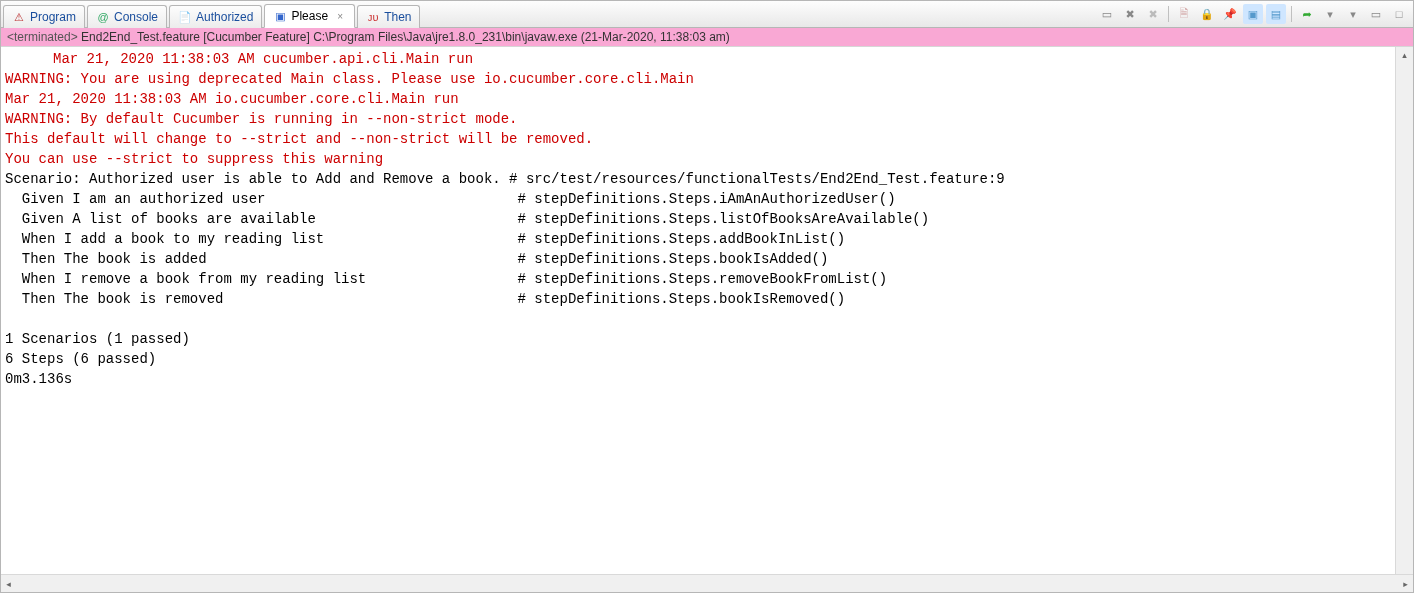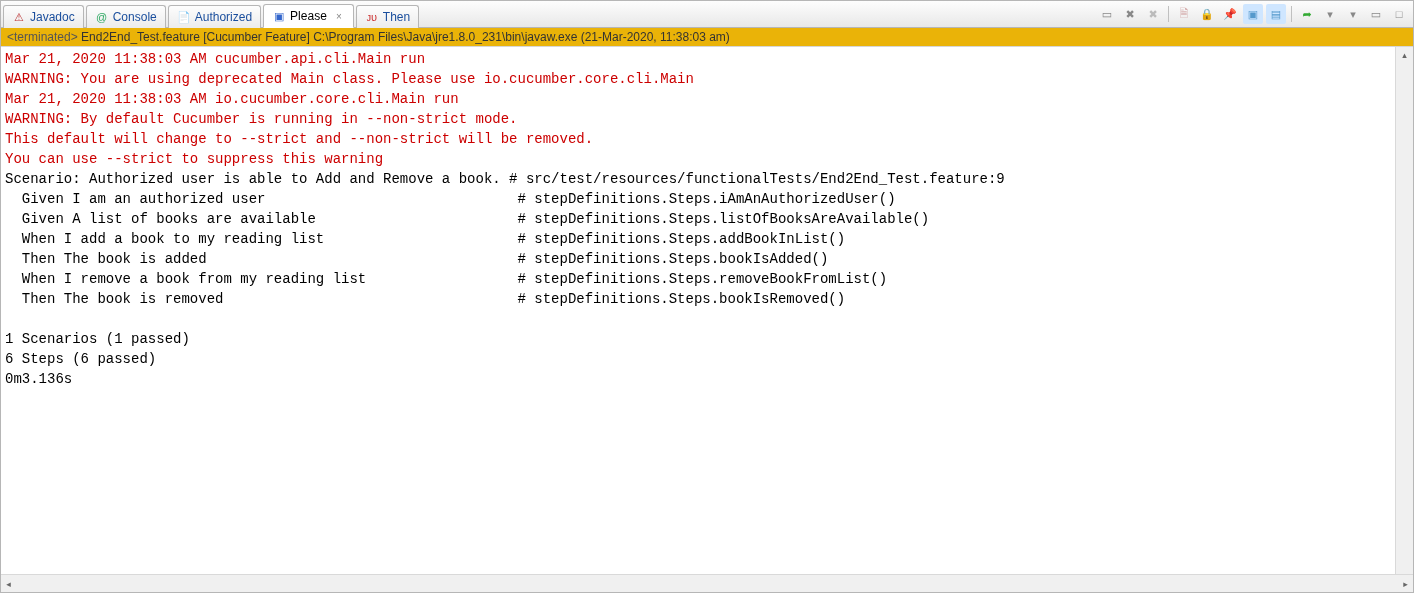--- a/index.html
+++ b/index.html
@@ -96,21 +96,21 @@
   .tb-sep {
     width: 1px;
     height: 16px;
     background: #c0c0c0;
     margin: 0 2px;
   }
   .statusline {
     padding: 2px 6px;
     font-size: 12px;
     color: #333;
-    background: #eab308;
+    background: #f9a8d4;
     border-bottom: 1px solid #d6d6d6;
     white-space: nowrap;
     overflow: hidden;
   }
   .status-term {
     color: #555;
   }
   .console-wrap {
     flex: 1;
     background: #fff;
@@ -122,21 +122,21 @@
   .console {
     flex: 1;
     padding: 2px 4px;
     font-family: Consolas, "Courier New", monospace;
     font-size: 14px;
     line-height: 20px;
     white-space: pre;
     overflow: hidden;
     color: #000;
   }
-  .red { color: #cc0000; }
+  .red { color: #cc0000; margin-left: 48px; }
   .vscroll {
     position: absolute;
     right: 0;
     top: 0;
     bottom: 18px;
     width: 17px;
     background: #f0f0f0;
     border-left: 1px solid #d9d9d9;
     display: flex;
     flex-direction: column;
@@ -178,21 +178,21 @@
 </style>
 </head>
 <body>
 
 <div class="window">
 
   <div class="tabbar">
 
     <div class="tab">
         <span class="icon" style="color: rgb(187, 51, 51);">⚠</span>
-        <span>Javadoc</span>
+        <span>Program</span>
       </div>
       <div class="tab">
         <span class="icon" style="color: rgb(51, 170, 102);">@</span>
         <span>Console</span>
       </div>
       <div class="tab">
         <span class="icon" style="color: rgb(204, 153, 0);">📄</span>
         <span>Authorized</span>
       </div>
       <div class="tab active">

